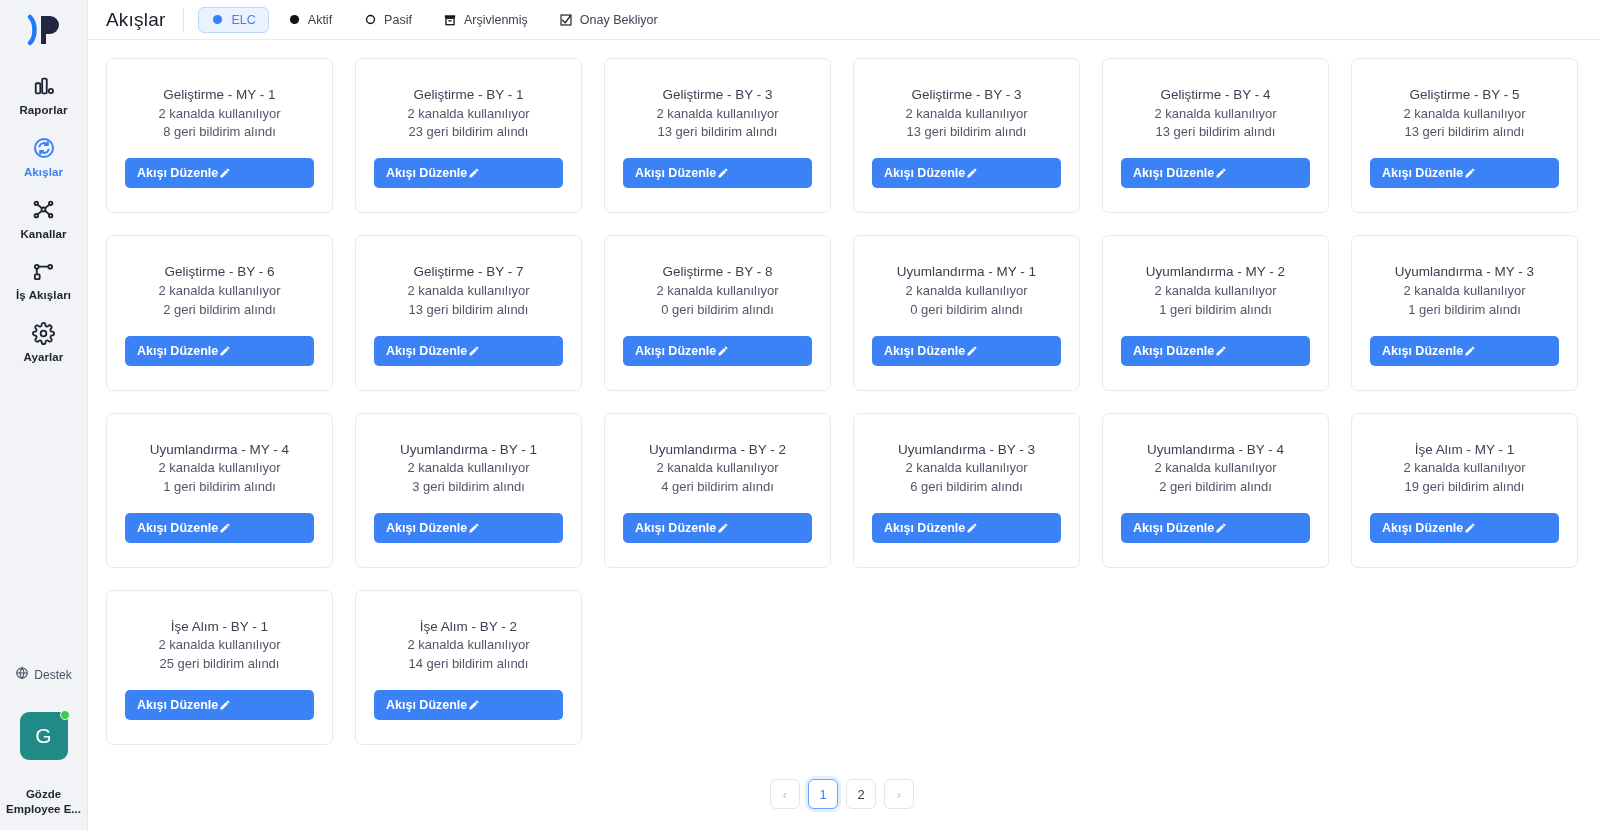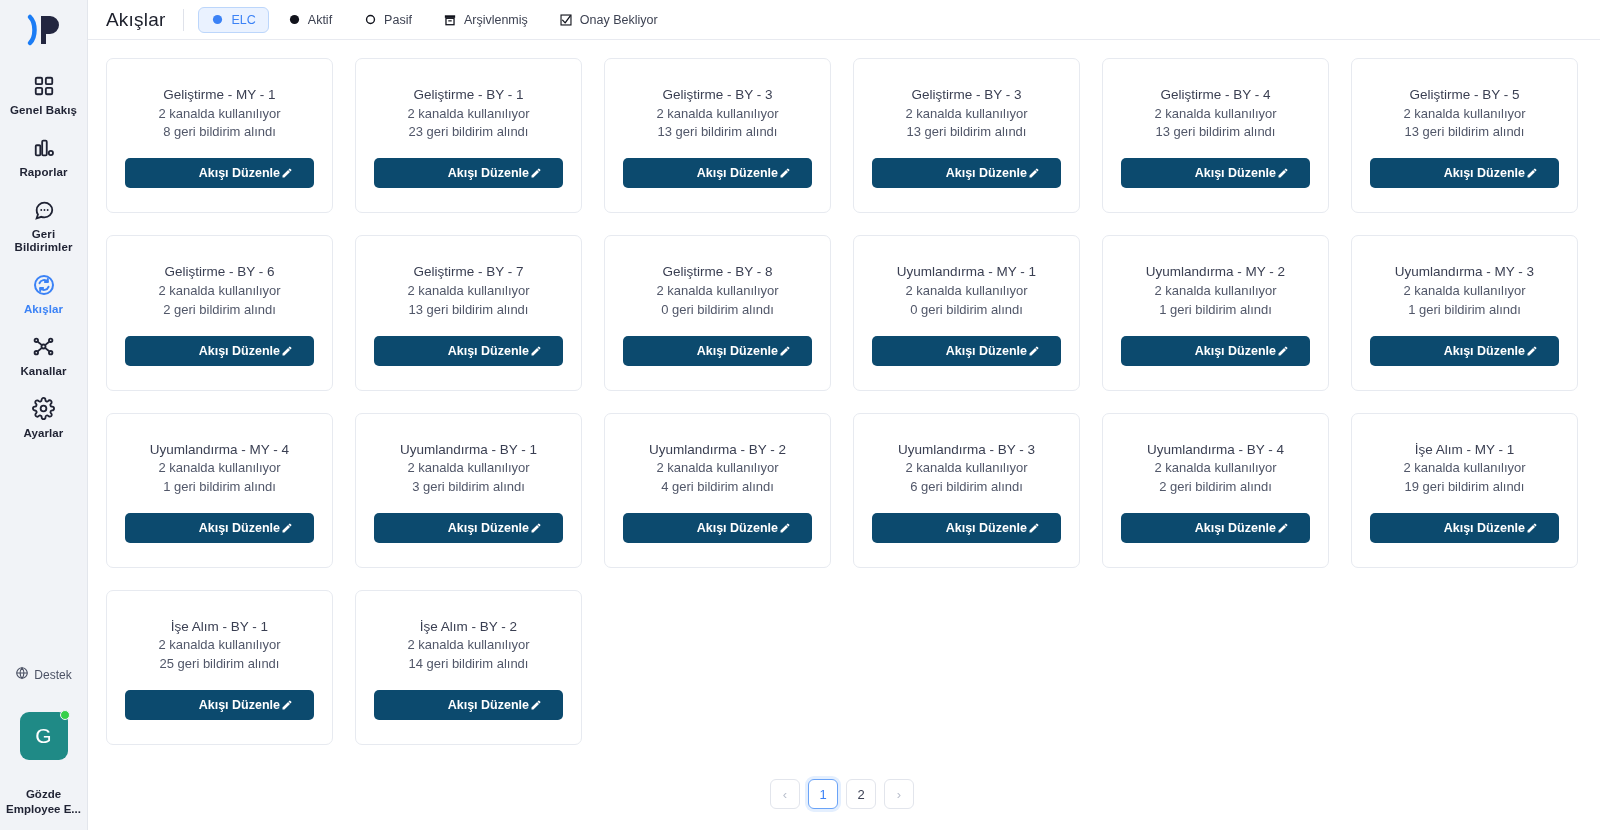--- a/index.html
+++ b/index.html
@@ -89,23 +89,23 @@
   }
   .card {
     background: #fff; border: 1px solid #e7eaf0; border-radius: 7px;
     padding: 26px 18px 24px; text-align: center;
     display: flex; flex-direction: column; align-items: center;
   }
   .card-title { font-size: 13.5px; color: #3a3f52; line-height: 1.45; }
   .card-sub { font-size: 13px; color: #515769; line-height: 1.45; }
   .btn-edit {
     margin-top: 16px; width: 100%;
-    background: #0c4a6e; color: #fff; border: none; border-radius: 5px;
-    height: 30px; padding: 0 21px;
-    display: flex; align-items: center; justify-content: flex-end;
+    background: #3b82f6; color: #fff; border: none; border-radius: 5px;
+    height: 30px; padding: 0 12px;
+    display: flex; align-items: center; justify-content: flex-start;
     font-size: 12.5px; font-weight: bold; cursor: pointer;
     font-family: "Liberation Sans", sans-serif;
   }
   .btn-edit .pencil { width: 13px; height: 13px; display:flex; align-items:center; justify-content:center; }
 
   
   .pagination {
     display: flex; justify-content: center; align-items: center; gap: 8px;
     margin-top: 34px;
   }
@@ -131,54 +131,32 @@
 
     <div class="logo">
       <svg width="44" height="36" viewBox="0 0 44 36">
         <path d="M8 5 C14 11, 14 25, 8 31" stroke="#1b7cf5" stroke-width="4.5" fill="none" stroke-linecap="round"></path>
         <path d="M19 4 h9 a9 9 0 0 1 0 18 h-4 v10 h-5 z" fill="#232640"></path>
       </svg>
     </div>
 
     <nav class="nav">
 
-      <div class="nav-item">
-        <span class="ico">
-          <svg width="22" height="22" viewBox="0 0 24 24" fill="none" stroke="currentColor" stroke-width="2">
-            <rect x="3" y="3" width="7" height="7" rx="1.4"></rect>
-              <rect x="14" y="3" width="7" height="7" rx="1.4"></rect>
-            <rect x="3" y="14" width="7" height="7" rx="1.4"></rect>
-              <rect x="14" y="14" width="7" height="7" rx="1.4"></rect>
-          </svg>
-        </span>
-        <span class="lbl">Genel Bakış</span>
-      </div>
 
       <div class="nav-item">
         <span class="ico">
           <svg width="22" height="22" viewBox="0 0 24 24" fill="none" stroke="currentColor" stroke-width="2">
             <rect x="3" y="9" width="5" height="11" rx="1.2"></rect>
               <rect x="10" y="4" width="5" height="16" rx="1.2"></rect>
             <circle cx="19.5" cy="17.5" r="2.3"></circle>
           </svg>
         </span>
         <span class="lbl">Raporlar</span>
       </div>
 
-      <div class="nav-item">
-        <span class="ico">
-          <svg width="22" height="22" viewBox="0 0 24 24" fill="none" stroke="currentColor" stroke-width="2">
-            <path d="M21 12a8.5 8 0 0 1-8.5 8 9.4 9.4 0 0 1-3.4-.6L4 21l1.4-4.1A7.8 7.8 0 0 1 4 12a8.5 8 0 0 1 8.5-8 8.5 8 0 0 1 8.5 8z"></path>
-            <circle cx="9" cy="12" r="1" fill="currentColor" stroke="none"></circle>
-            <circle cx="12.5" cy="12" r="1" fill="currentColor" stroke="none"></circle>
-            <circle cx="16" cy="12" r="1" fill="currentColor" stroke="none"></circle>
-          </svg>
-        </span>
-        <span class="lbl">Geri Bildirimler</span>
-      </div>
 
       <div class="nav-item active">
         <span class="ico">
           <svg width="24" height="24" viewBox="0 0 24 24" fill="none" stroke="currentColor" stroke-width="2">
             <circle cx="12" cy="12" r="9"></circle>
             <path d="M7.5 10.2a4.8 4.8 0 0 1 8.2-1.4M16.5 13.8a4.8 4.8 0 0 1-8.2 1.4" stroke-linecap="round"></path>
             <path d="M15.8 6.1v2.9h-2.9M8.2 17.9V15h2.9" stroke-linecap="round" stroke-linejoin="round"></path>
           </svg>
         </span>
         <span class="lbl">Akışlar</span>
@@ -191,20 +169,31 @@
               <circle cx="4.5" cy="5.5" r="1.8"></circle>
               <circle cx="19.5" cy="5.5" r="1.8"></circle>
             <circle cx="4.5" cy="18.5" r="1.8"></circle>
               <circle cx="19.5" cy="18.5" r="1.8"></circle>
             <path d="M10.4 10.6 6 7M13.6 10.6 18 7M10.4 13.4 6 17M13.6 13.4 18 17"></path>
           </svg>
         </span>
         <span class="lbl">Kanallar</span>
       </div>
 
+      <div class="nav-item">
+        <span class="ico">
+          <svg width="23" height="23" viewBox="0 0 24 24" fill="none" stroke="currentColor" stroke-width="1.9">
+            <circle cx="5" cy="7" r="2"></circle>
+              <circle cx="19" cy="7" r="2"></circle>
+              <rect x="3" y="15" width="5" height="5" rx="1"></rect>
+            <path d="M7 7h10M5 9v6"></path>
+          </svg>
+        </span>
+        <span class="lbl">İş Akışları</span>
+      </div>
 
 
       <div class="nav-item">
         <span class="ico">
           <svg width="23" height="23" viewBox="0 0 24 24" fill="none" stroke="currentColor" stroke-width="1.9">
             <circle cx="12" cy="12" r="3"></circle>
             <path d="M19.4 15a1.6 1.6 0 0 0 .3 1.8l.1.1a2 2 0 1 1-2.8 2.8l-.1-.1a1.6 1.6 0 0 0-1.8-.3 1.6 1.6 0 0 0-1 1.5V21a2 2 0 1 1-4 0v-.1A1.6 1.6 0 0 0 9 19.4a1.6 1.6 0 0 0-1.8.3l-.1.1a2 2 0 1 1-2.8-2.8l.1-.1a1.6 1.6 0 0 0 .3-1.8 1.6 1.6 0 0 0-1.5-1H3a2 2 0 1 1 0-4h.1A1.6 1.6 0 0 0 4.6 9a1.6 1.6 0 0 0-.3-1.8l-.1-.1a2 2 0 1 1 2.8-2.8l.1.1a1.6 1.6 0 0 0 1.8.3H9a1.6 1.6 0 0 0 1-1.5V3a2 2 0 1 1 4 0v.1a1.6 1.6 0 0 0 1 1.5 1.6 1.6 0 0 0 1.8-.3l.1-.1a2 2 0 1 1 2.8 2.8l-.1.1a1.6 1.6 0 0 0-.3 1.8V9a1.6 1.6 0 0 0 1.5 1H21a2 2 0 1 1 0 4h-.1a1.6 1.6 0 0 0-1.5 1z"></path>
           </svg>
         </span>
         <span class="lbl">Ayarlar</span>

